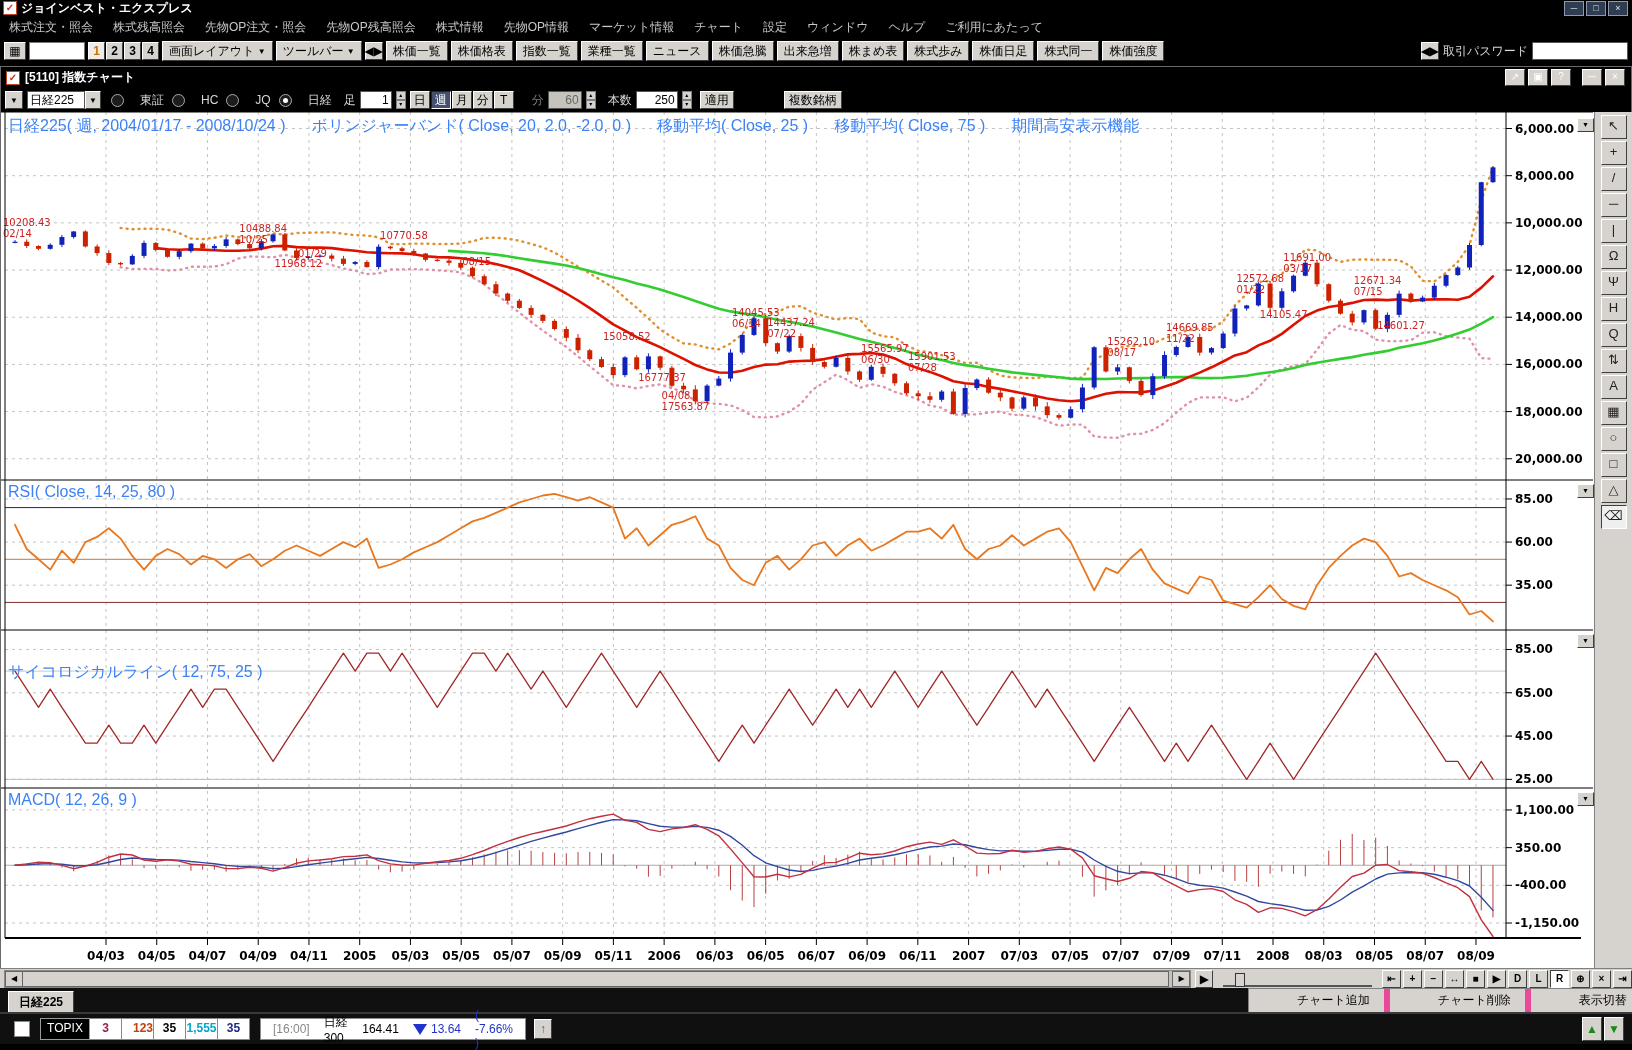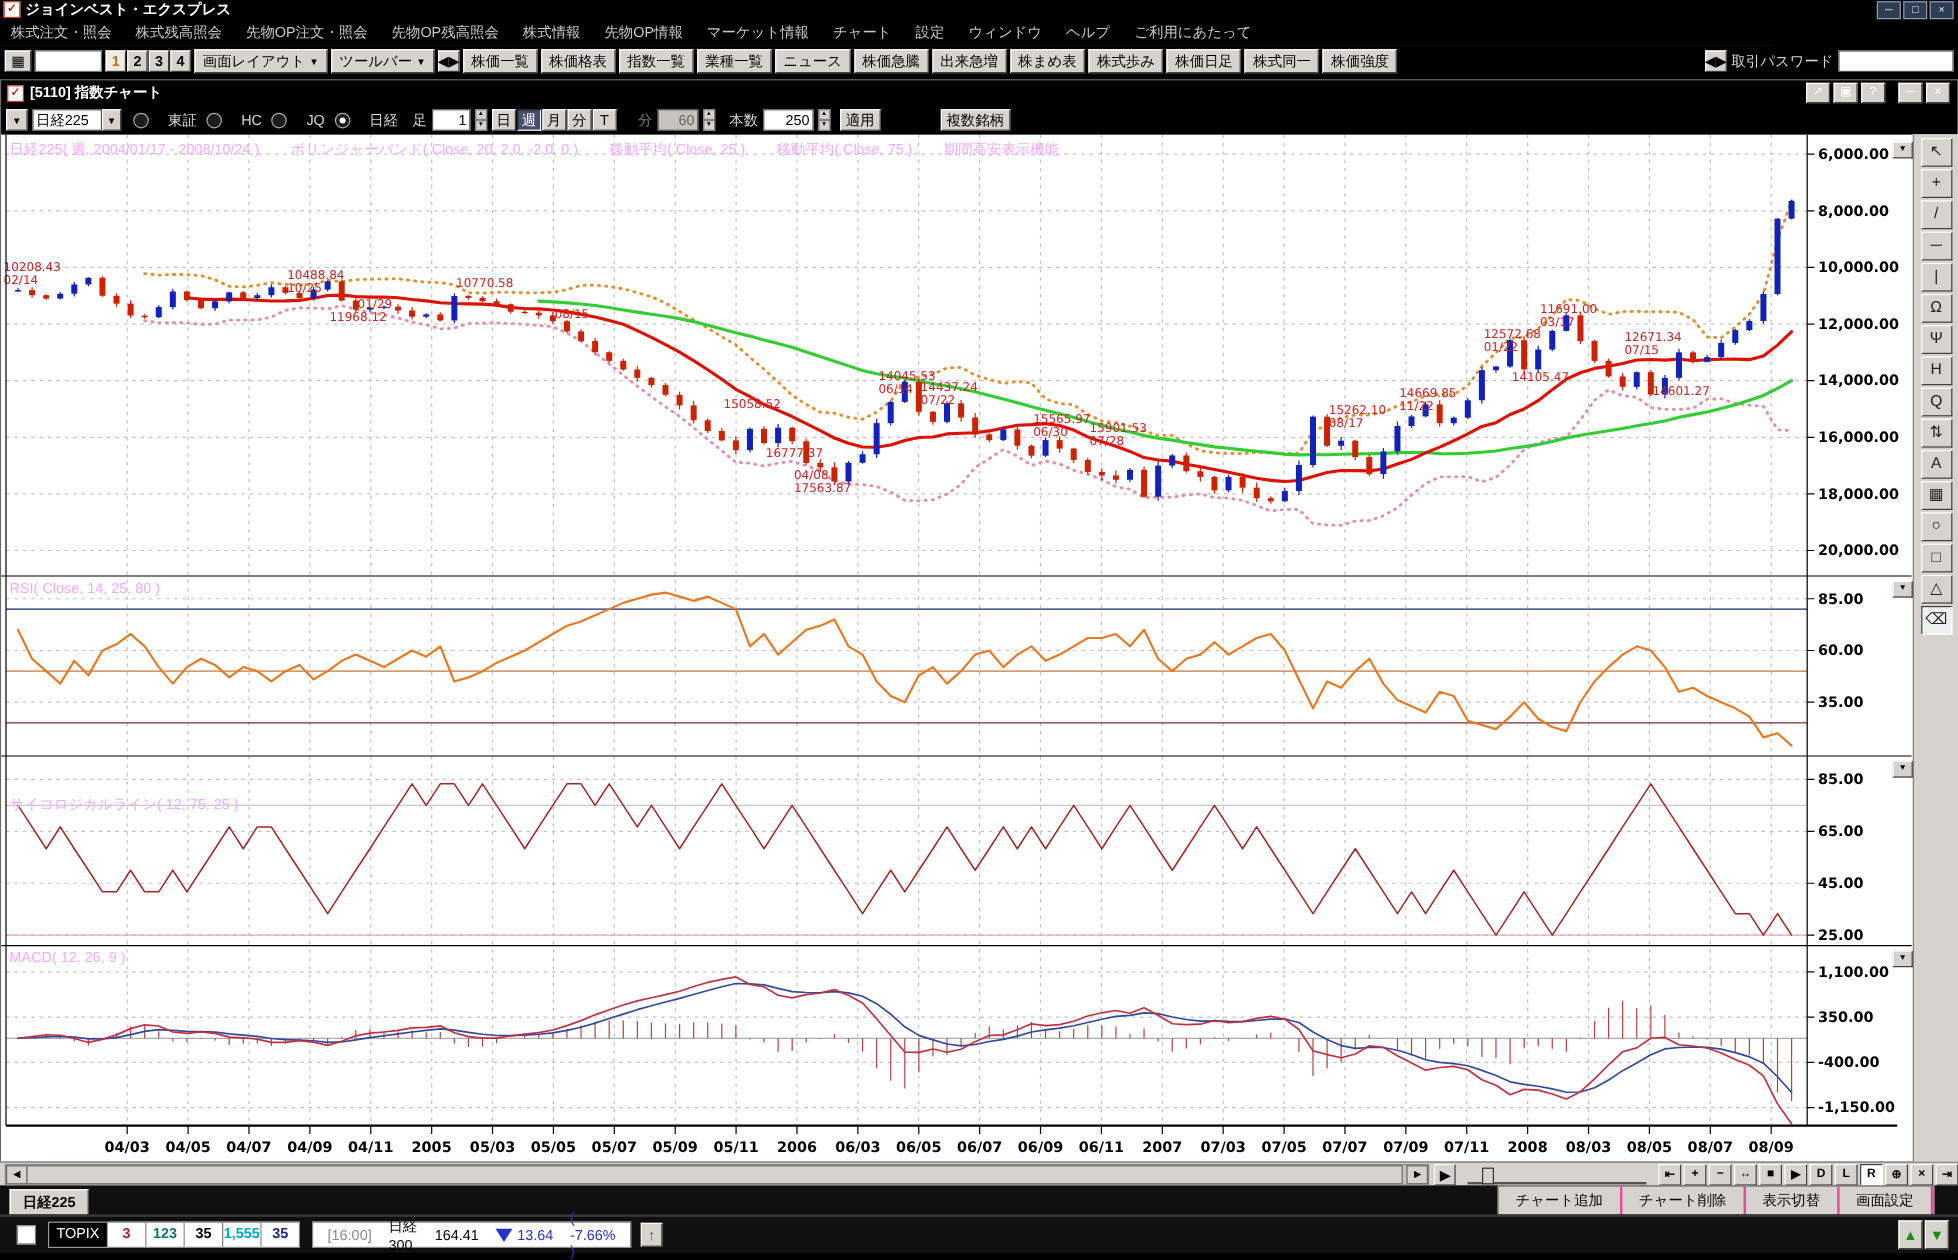--- a/index.html
+++ b/index.html
@@ -45,21 +45,21 @@
   .ctrlrow{left:0;top:88px;width:1632px;height:24px;background:#000;border-left:1px solid #6a6a6a;
            border-right:1px solid #6a6a6a;box-sizing:border-box;display:flex;align-items:center;gap:4px;padding-left:4px;}
   .radio{display:inline-flex;align-items:center;gap:16px;color:#d8d8d8;margin-right:8px;}
   .rdot{width:11px;height:11px;border-radius:50%;background:#1c1c1c;border:1px solid #aaa;position:relative;}
   .rdot.on:after{content:"";position:absolute;left:3px;top:3px;width:5px;height:5px;border-radius:50%;background:#fff;}
   .spin{display:inline-flex;flex-direction:column;width:10px;height:18px;}
   .spin span{flex:1;background:#d6d3ce;border:1px solid #808080;font-size:6px;line-height:7px;text-align:center;}
   input:disabled{background:#c6c3bc;color:#666;}
   
   .chartarea{left:0;top:112px;width:1632px;height:856px;background:#fff;border-left:1px solid #6a6a6a;box-sizing:border-box;}
-  .phead{position:absolute;left:8px;font-size:12px;color:#f0abfc;white-space:nowrap;z-index:5;}
+  .phead{position:absolute;left:8px;font-size:16px;color:#3b82f6;white-space:nowrap;z-index:5;}
   .phead span{margin-right:26px;}
   .panel-dd{position:absolute;left:1577px;width:17px;height:14px;z-index:6;font-size:7px;line-height:12px;padding:0;}
   .toolcol{position:absolute;left:1594px;top:112px;width:38px;height:856px;background:#d6d3ce;
            border-left:1px solid #808080;z-index:4;display:flex;flex-direction:column;align-items:center;padding-top:3px;box-sizing:border-box;}
   .toolbtn{width:24px;height:22px;margin-bottom:2px;background:#d6d3ce;border-top:1px solid #fff;
            border-left:1px solid #fff;border-right:1px solid #404040;border-bottom:1px solid #404040;
            font-size:13px;line-height:20px;text-align:center;color:#222;}
   .toolbtn.pressed{background:#efefef;border-top:1px solid #404040;border-left:1px solid #404040;
                    border-right:1px solid #fff;border-bottom:1px solid #fff;}
   
@@ -71,21 +71,21 @@
   .hsb .thumb{position:absolute;left:17px;top:0;width:1145px;height:14px;background:#d6d3ce;border:1px solid #666;}
   .slider{position:relative;width:150px;height:14px;margin-left:10px;border-bottom:2px solid #555;}
   .slider .knob{position:absolute;left:12px;top:2px;width:8px;height:12px;background:#d6d3ce;border:1px solid #333;}
   .navbtn{width:19px;height:18px;padding:0;font-size:10px;font-weight:bold;margin-left:2px;}
   .navbtn.pressed{background:#fff;color:#000;border-top:1px solid #404040;border-left:1px solid #404040;
                   border-right:1px solid #fff;border-bottom:1px solid #fff;}
   .tabrow{left:0;top:988px;width:1632px;height:24px;background:#101010;}
   .charttab{position:absolute;left:8px;top:3px;height:19px;background:#d6d3ce;border:1px solid #fff;
             border-bottom:none;border-right-color:#404040;padding:2px 10px 0;font-weight:bold;}
   .bbtnstrip{position:absolute;left:1248px;top:0;height:24px;display:flex;background:#d6d3ce;border:1px solid #808080;}
-  .bbtn{padding:3px 14px;border-right:2px solid #ec4899;white-space:nowrap;}
+  .bbtn{padding:3px 14px;border-right:6px solid #ec4899;white-space:nowrap;margin-left:34px;}
   
   .statusbar{left:0;top:1012px;width:1632px;height:32px;background:#101010;border-top:2px solid #3a3a3a;
              display:flex;align-items:center;box-sizing:border-box;}
   .st-check{width:14px;height:14px;background:#fff;border:1px solid #888;margin:0 10px 0 14px;}
   .st-topix{width:48px;height:20px;background:#000;color:#fff;border:1px solid #9a9a9a;
             text-align:center;line-height:19px;font-size:12px;}
   .st-box{width:31px;height:20px;background:#fff;border:1px solid #8a8a8a;border-left:none;
           text-align:center;line-height:19px;font-weight:bold;font-size:12px;}
   .st-quote{height:20px;background:#fff;border:1px solid #8a8a8a;margin-left:10px;display:flex;
             align-items:center;gap:14px;padding:0 12px;width:240px;}
@@ -882,21 +882,21 @@
         <span class="bbtn">表示切替</span>
         <span class="bbtn">画面設定</span>
       </span>
   </div>
 
   <div class="abs statusbar">
     <span class="st-check"></span>
     <span class="st-topix">TOPIX</span>
     <span id="stboxes" style="display:inline-flex;">
         <span class="st-box" style="color: rgb(160, 32, 64);">3</span>
-        <span class="st-box" style="color: #0f766e;">123</span>
+        <span class="st-box" style="color: #c2410c; text-align: right;">123</span>
         <span class="st-box" style="color: rgb(0, 0, 0);">35</span>
         <span class="st-box" style="color: rgb(0, 168, 204);">1,555</span>
         <span class="st-box" style="color: rgb(32, 40, 128);">35</span>
       </span>
     <span class="st-quote">
       <span style="color:#888;">[16:00]</span>
       <span>日経300</span>
       <span>164.41</span>
       <span style="display:inline-flex;align-items:center;gap:4px;color:#2233cc;">
         <span class="tri-down"></span>

